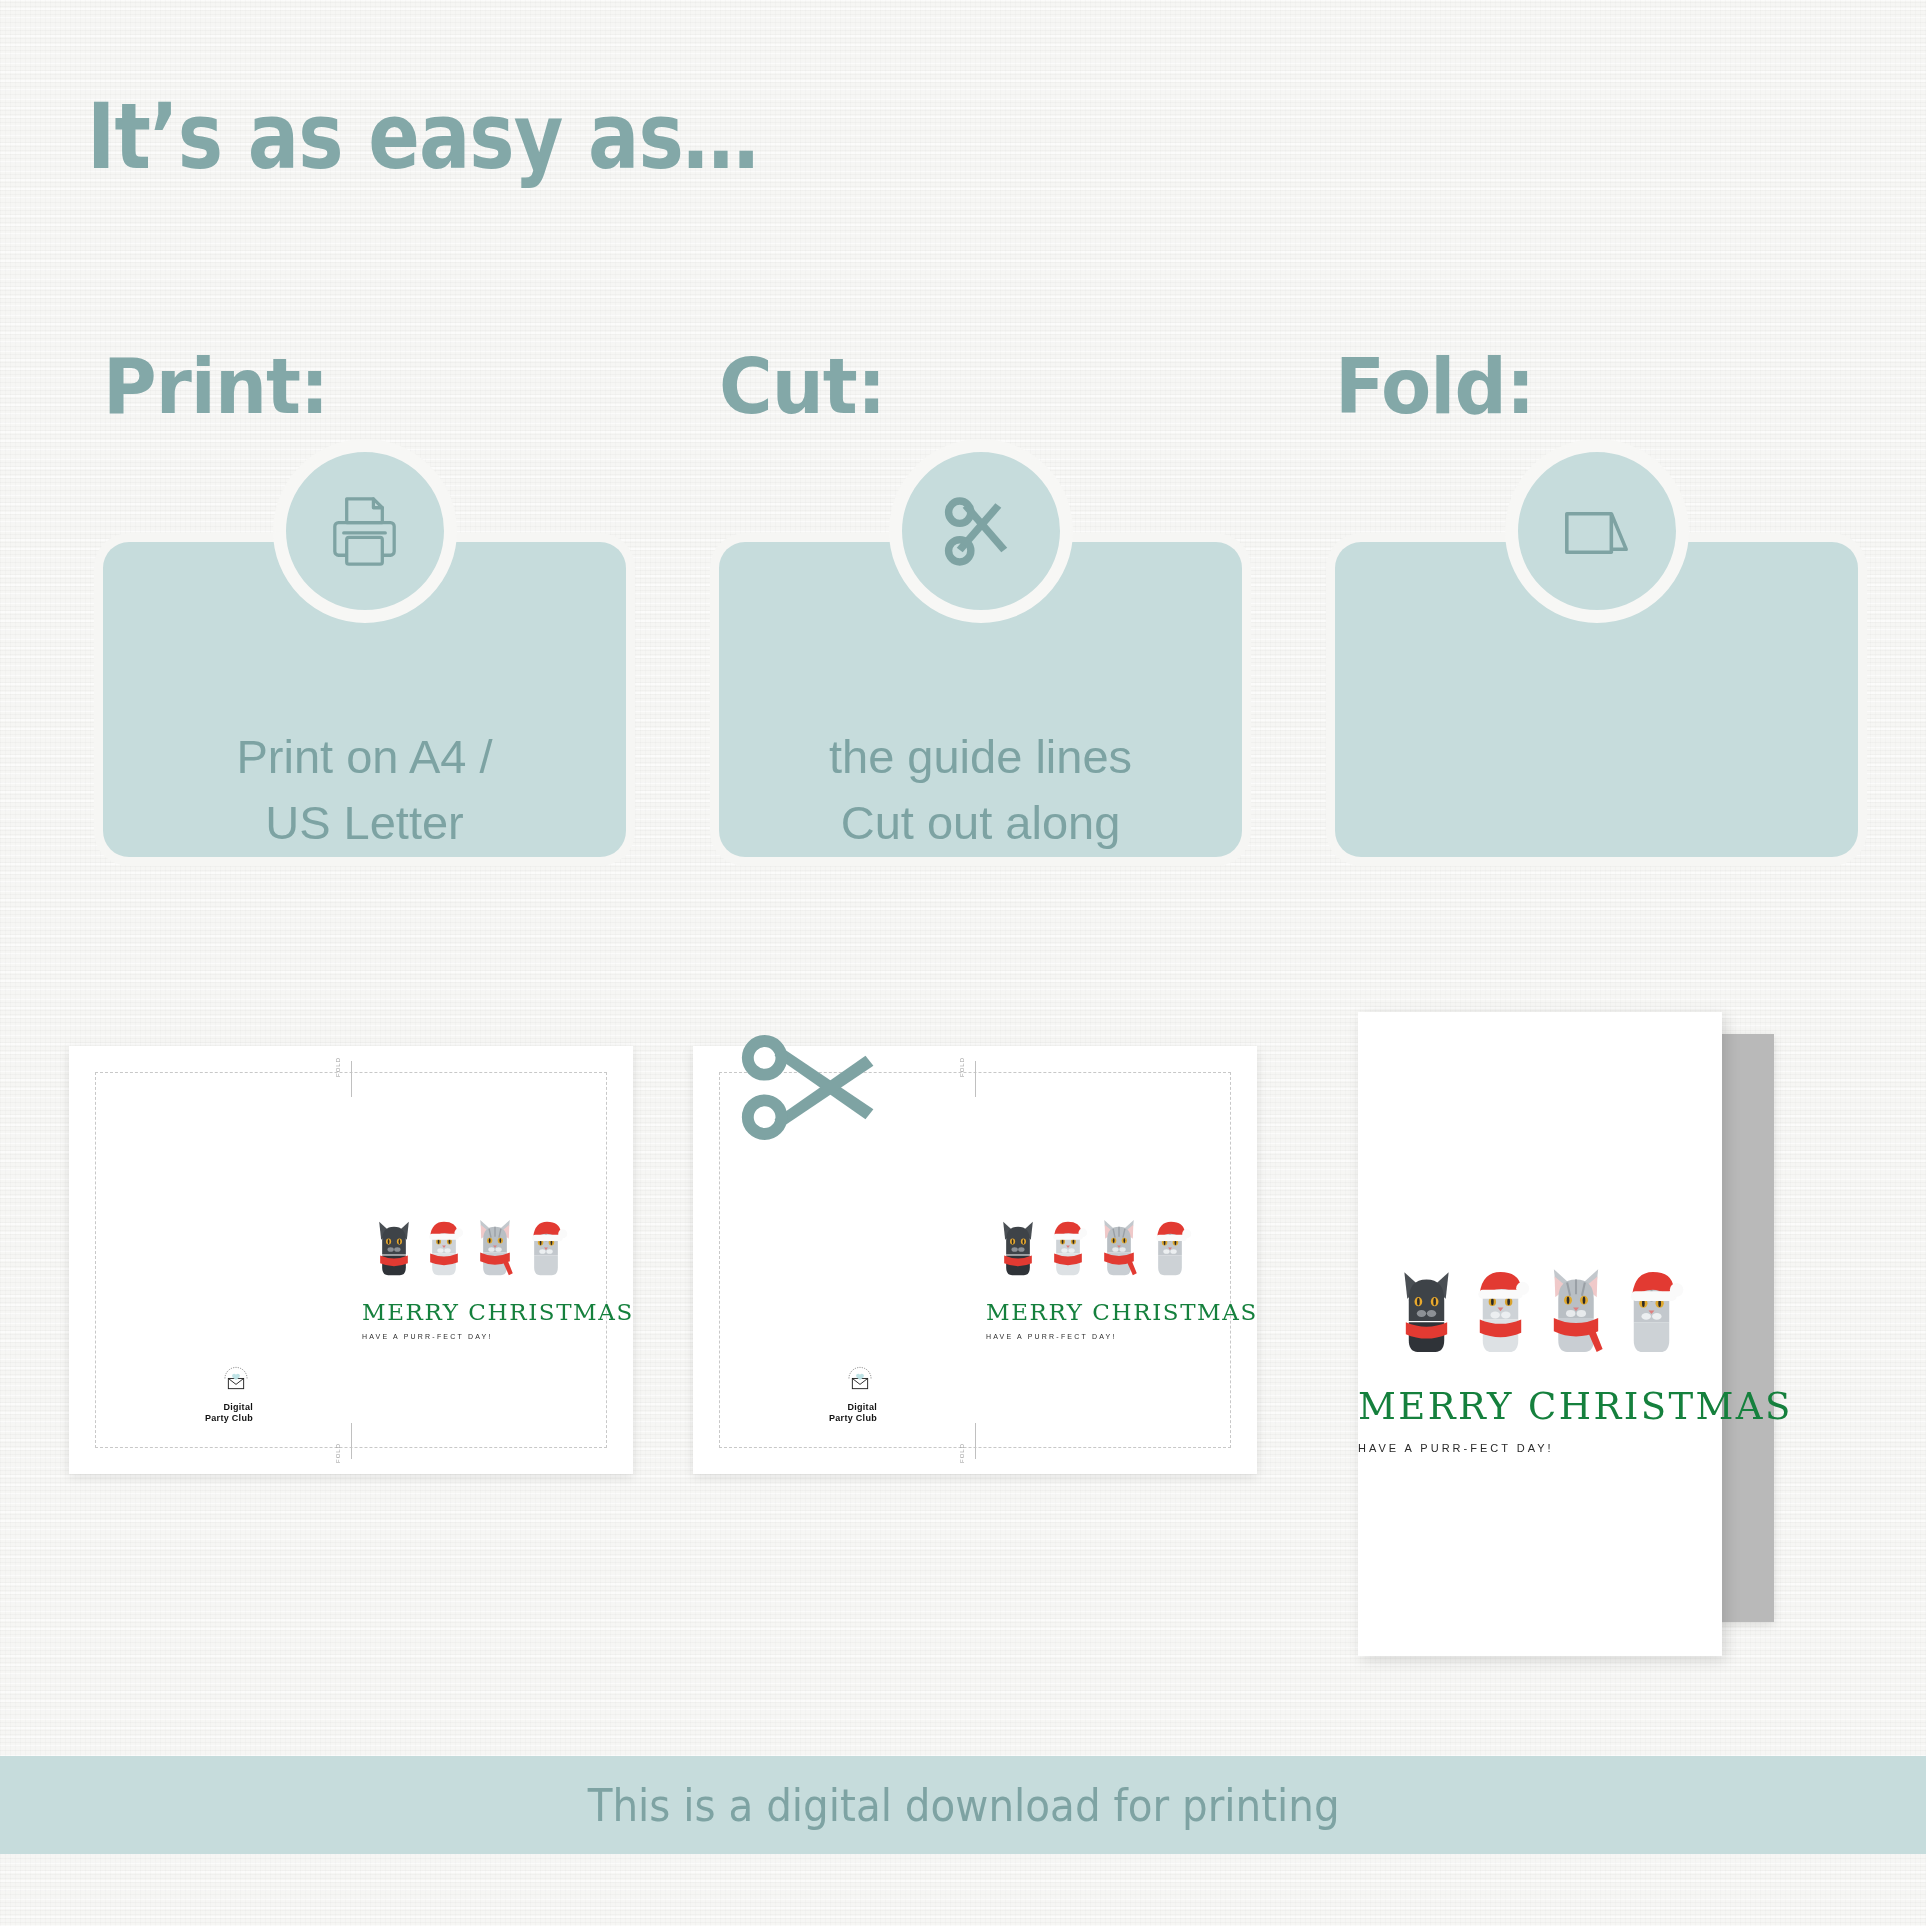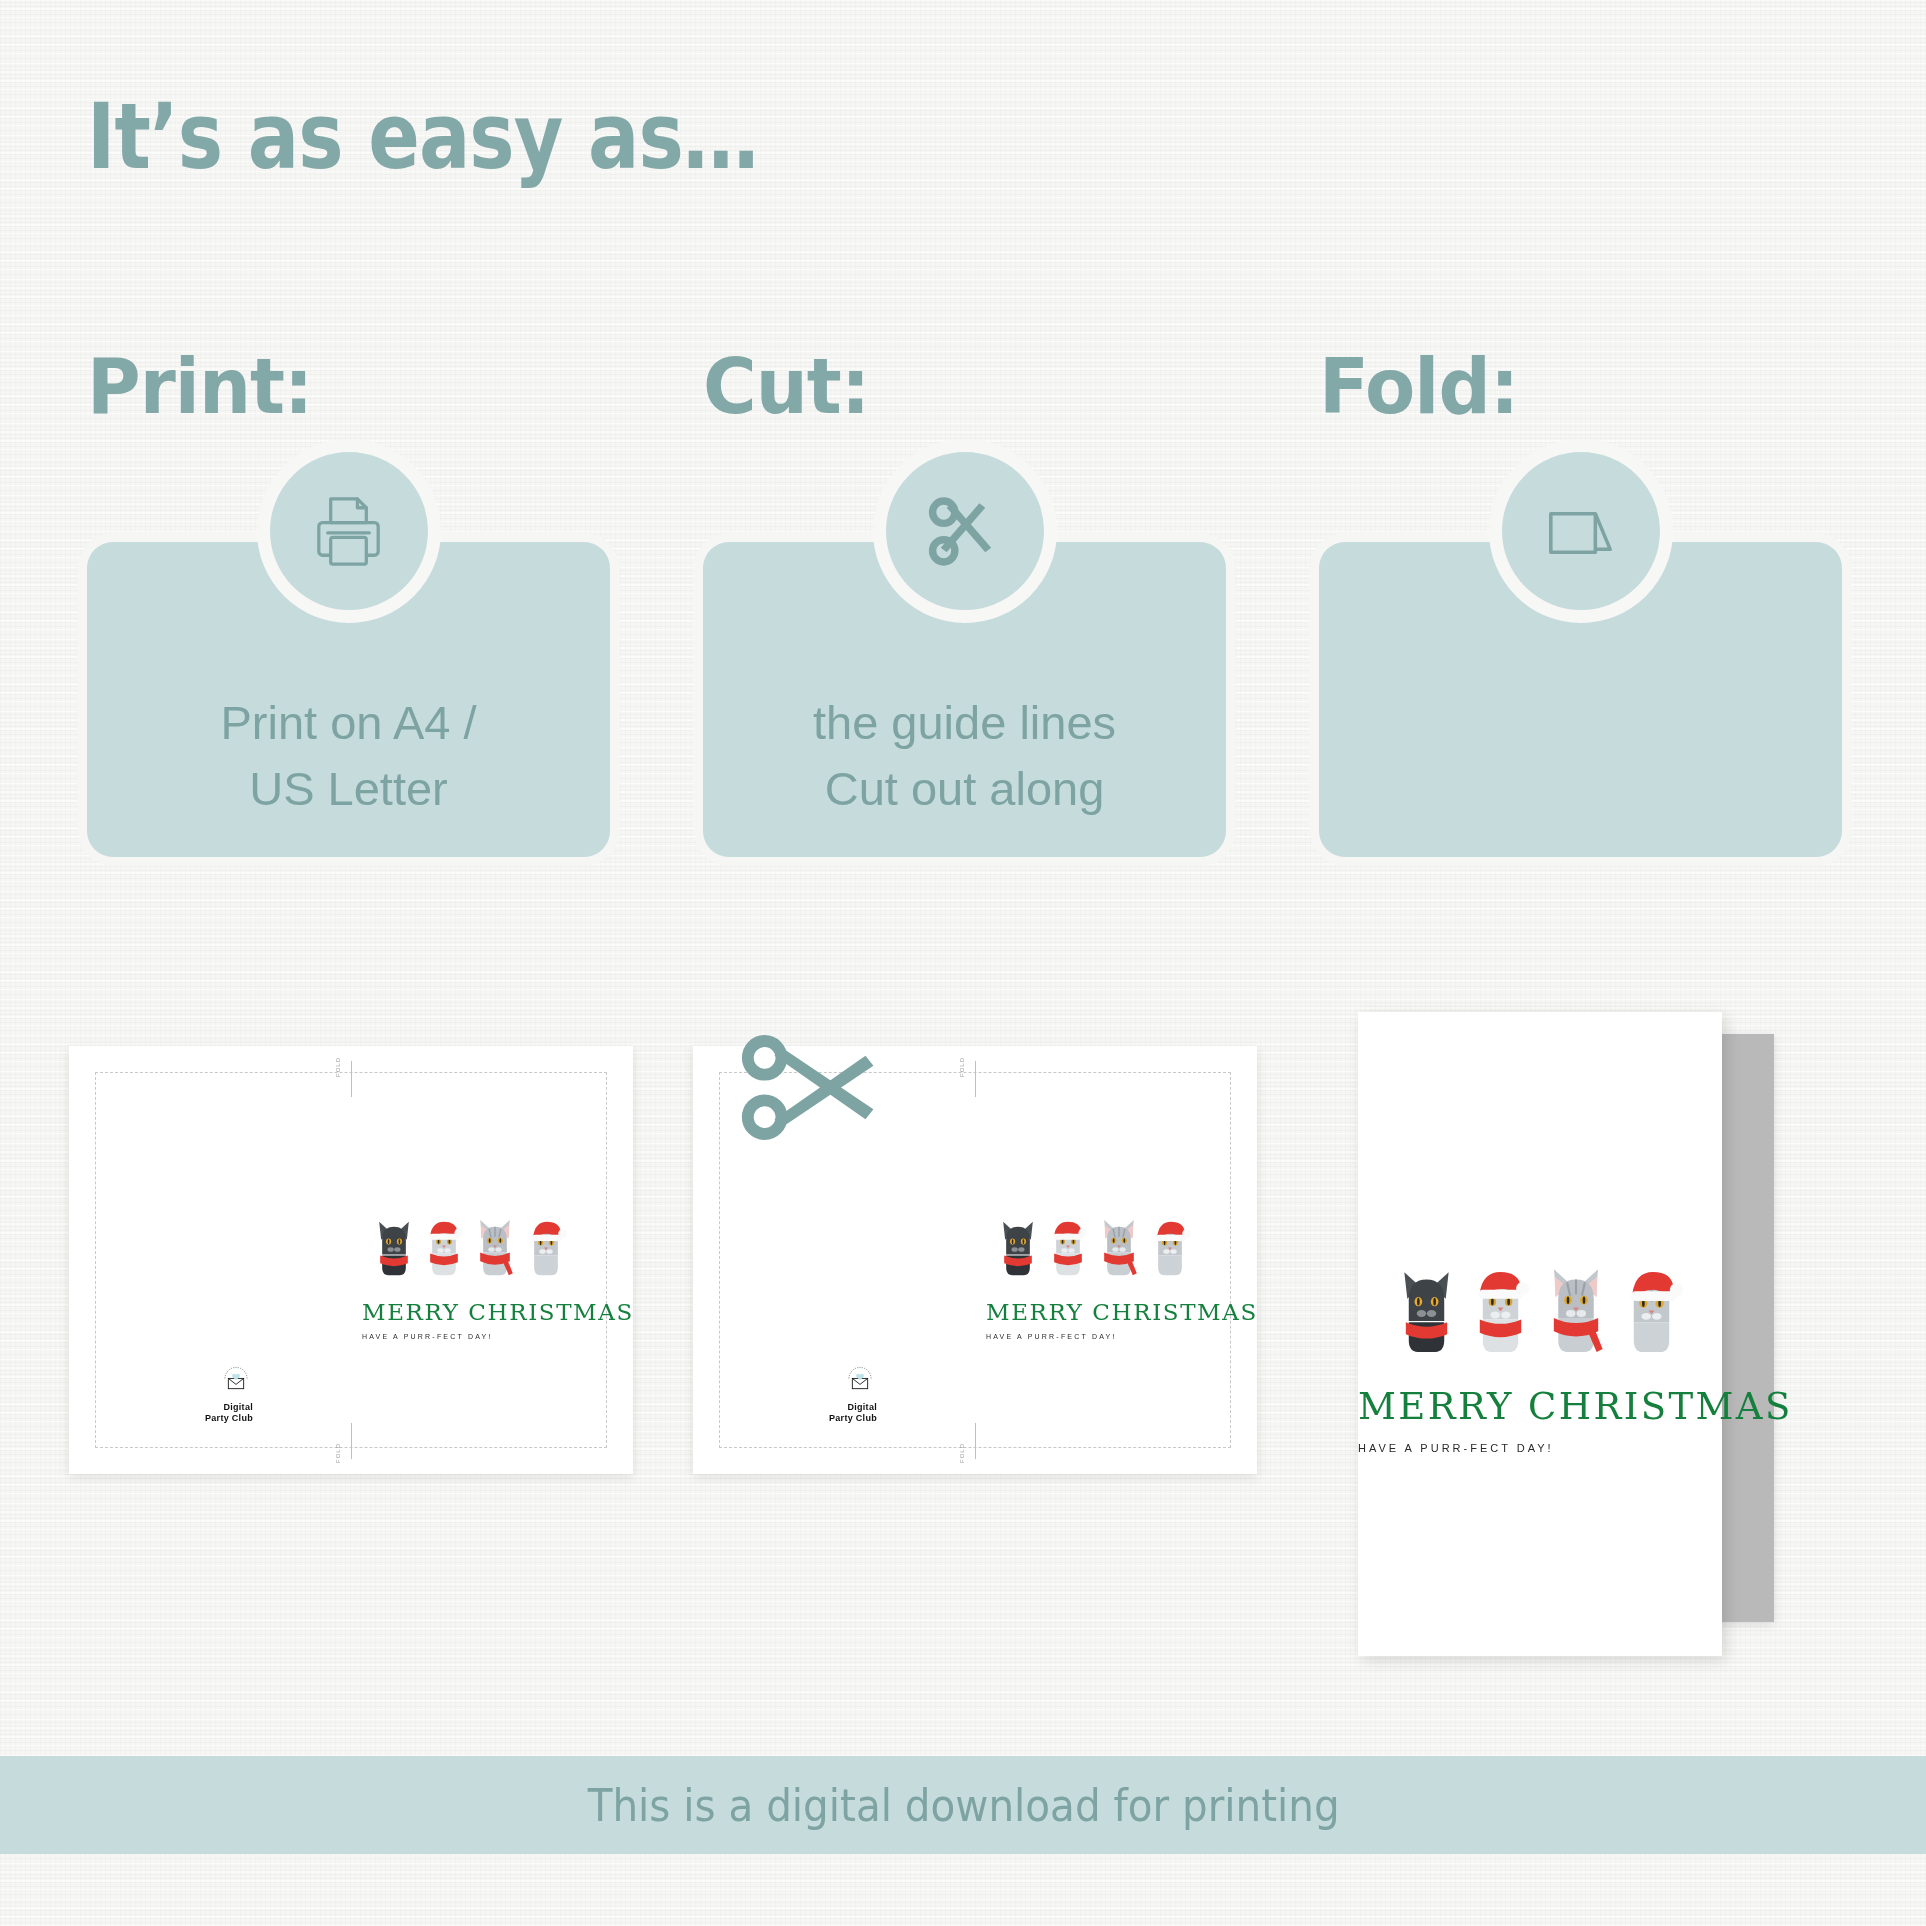--- a/index.html
+++ b/index.html
@@ -24,21 +24,21 @@
   .headline{
     position:absolute;left:87px;top:91px;
     font-size:91px;font-weight:bold;letter-spacing:-1px;
     color:#83a8a8;line-height:1;
     font-family:"DejaVu Sans", sans-serif;
     font-stretch:condensed;
     transform:scaleX(0.93);transform-origin:left center;
   }
 
   
-  .col{position:absolute;top:348px;}
+  .col{position:absolute;top:348px;margin-left:16px;}
   .col-1{left:87px;width:523px;}
   .col-2{left:703px;width:523px;}
   .col-3{left:1319px;width:523px;}
 
   .step-title{
     font-size:77px;font-weight:bold;color:#83a8a8;
     font-family:"DejaVu Sans", sans-serif;
     line-height:1;margin:0 0 117px 0;letter-spacing:-1px;
     transform:scaleX(0.95);transform-origin:left center;
   }
@@ -46,21 +46,21 @@
   .step-box{
     position:relative;
     background:#c6dcdc;
     border-radius:26px;
     height:315px;
     display:flex;align-items:flex-end;justify-content:center;
     box-shadow:0 0 0 9px #f6f6f4;
   }
   .step-text{
     font-size:47px;color:#7da3a3;line-height:1.42;
-    text-align:center;padding-bottom:34px;
+    text-align:center;
     font-family:"Liberation Sans", sans-serif;
     font-weight:400;
     width:100%;
   }
 
   
   .badge{
     position:absolute;left:50%;top:-103px;transform:translateX(-50%);
     width:184px;height:184px;border-radius:50%;
     background:#c6dcdc;

